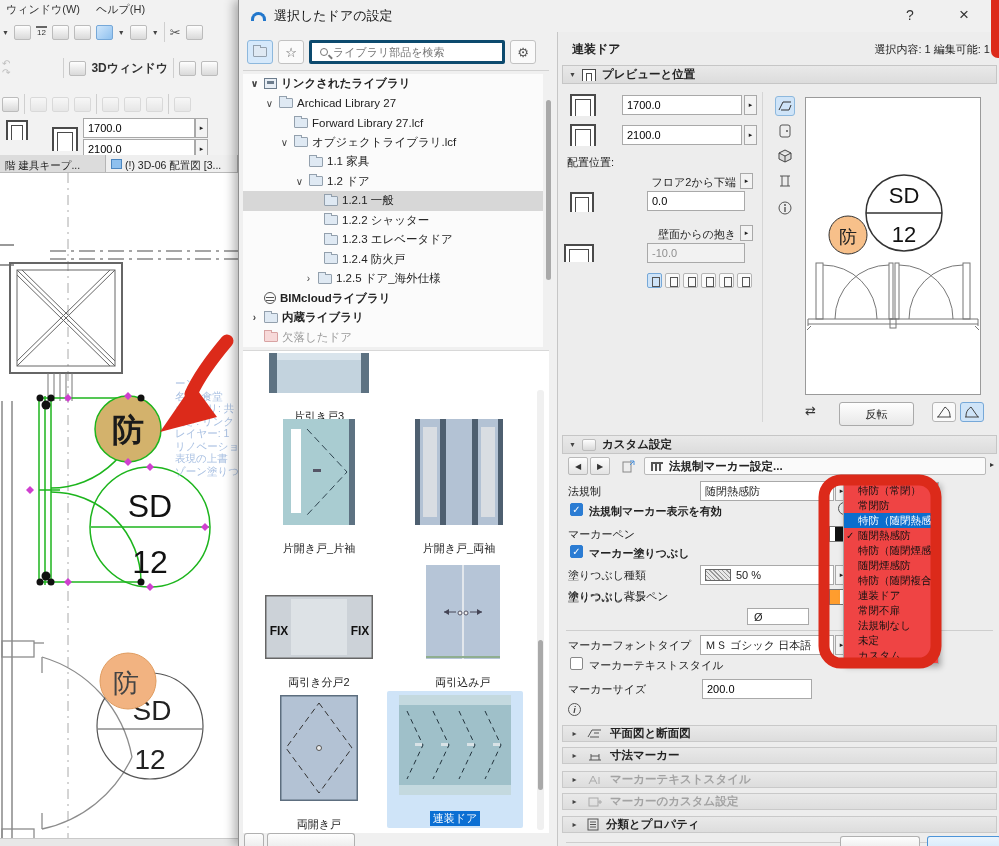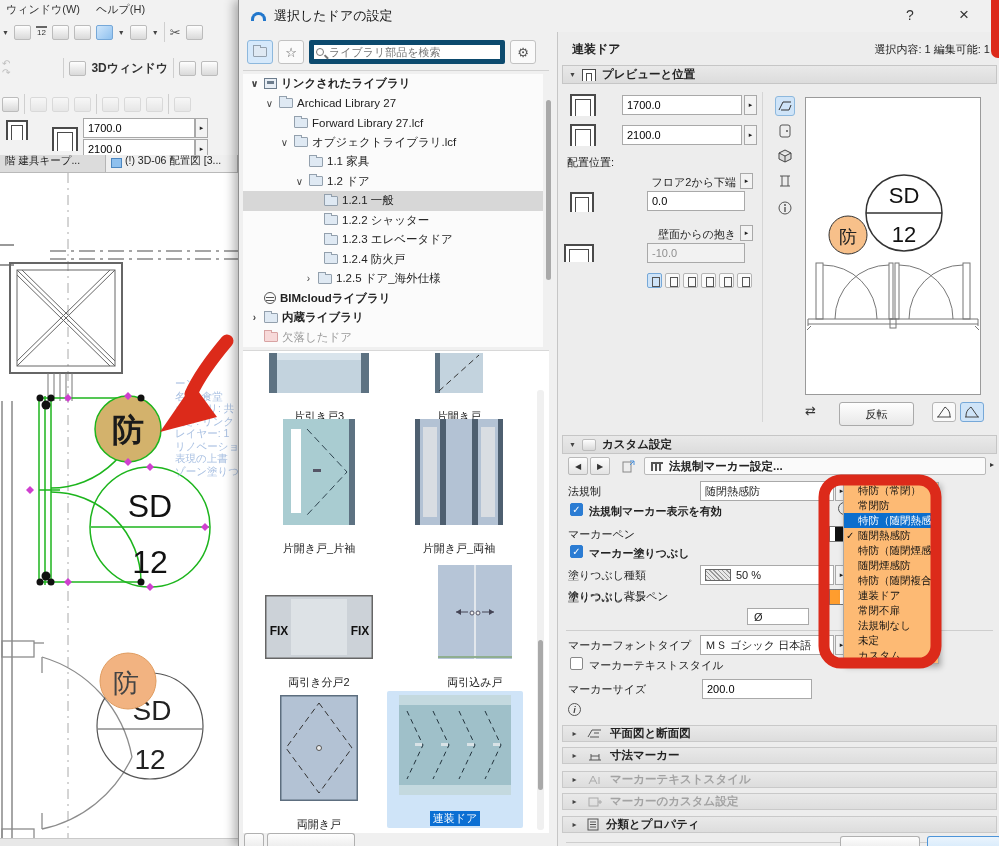--- a/index.html
+++ b/index.html
@@ -15,36 +15,36 @@
 .tbdiv{width:1px;height:20px;background:#cfcfcf}
 .caret{font-size:7px;color:#444}
 .glyph{font-size:13px;color:#555}
 .glyph.dis{color:#c0c0c0}
 .chip12{font-size:8px;border-top:2px solid #666;color:#333;padding:0 1px;line-height:10px}
 .ifield{height:20px;border:1px solid #a9a9a9;background:#fff;font-size:11px;padding:0 4px;font-family:"Liberation Sans",sans-serif}
 .spinbtn{width:13px;height:20px;border:1px solid #a9a9a9;background:#f3f3f3;font-size:7px;color:#222;display:flex;align-items:center;justify-content:center}
 .doorico{display:inline-block;width:22px;height:20px;border:2px solid #4a4a4a;border-bottom:none;background:#fff;position:relative}
 .doorico::after{content:"";position:absolute;left:3px;top:3px;right:3px;bottom:0;border:1px solid #4a4a4a;border-bottom:none}
 .tabbar{position:absolute;left:0;top:155px;width:238px;height:18px;background:#dcdcdc;display:flex;border-bottom:1px solid #b9b9b9}
-.tab{font-size:10.5px;padding:4px 5px;white-space:nowrap;overflow:hidden;border-right:1px solid #b5b5b5;display:flex;align-items:flex-end;gap:3px}
+.tab{font-size:10.5px;padding:4px 5px;white-space:nowrap;overflow:hidden;border-right:1px solid #b5b5b5;display:flex;align-items:flex-start;gap:3px}
 .tab.act{background:#efefef}
 .cubeicon{width:11px;height:10px;background:#8ec0ee;border:1px solid #4d87c0;display:inline-block}
 .canvas{position:absolute;left:0;top:173px;width:238px;height:665px;background:#fff;overflow:hidden}
 .statusstrip{position:absolute;left:0;top:838px;width:238px;height:8px;background:#e8e8e8;border-top:1px solid #c9c9c9}
 .zonetip{position:absolute;left:175px;top:204px;width:70px;font-size:10.5px;line-height:12.5px;color:#a9c0e2;white-space:nowrap;overflow:hidden}
 
 .dialog{position:absolute;left:238px;top:0;width:761px;height:846px;background:#f0f0f0;border-left:1px solid #8f8f8f;box-shadow:-4px 0 10px rgba(0,0,0,.3)}
 .dtitle{position:absolute;left:0;top:0;width:100%;height:32px;display:flex;align-items:center;gap:8px;padding:0 12px;font-size:13px;color:#111}
 .logo{width:15px;height:9px;border:3px solid #2277cc;border-bottom:none;border-radius:8px 8px 0 0}
 .dbtn{position:absolute;top:2px;width:34px;height:26px;display:flex;align-items:center;justify-content:center;font-size:14px;color:#333}
 
 .srow{position:absolute;left:8px;top:40px;display:flex;gap:5px;align-items:center}
 .sqbtn{width:26px;height:24px;border:1px solid #c2c2c2;border-radius:3px;background:#fafafa;display:flex;align-items:center;justify-content:center;font-size:13px;color:#555;position:relative}
 .sqbtn.on{background:#d6e9fb;border-color:#8db8dd}
-.searchbox{width:196px;height:24px;border:5px solid #0c4a6e;background:#fff;border-radius:2px;display:flex;align-items:center;padding:0 2px;gap:5px}
+.searchbox{width:196px;height:24px;border:3px solid #0c4a6e;background:#fff;border-radius:2px;display:flex;align-items:center;padding:0 8px;gap:5px}
 .searchbox input{border:none;outline:none;font-size:11px;width:160px;color:#333;background:transparent}
 .mag{width:8px;height:8px;border:1.5px solid #777;border-radius:50%;position:relative}
 .mag::after{content:"";position:absolute;left:7px;top:7px;width:5px;height:1.5px;background:#777;transform:rotate(45deg)}
 .libdiv{position:absolute;left:4px;top:70px;width:306px;border-top:1px solid #d2d2d2}
 .tree{position:absolute;left:4px;top:74px;width:300px;background:#fbfbfb}
 .trow{height:19.5px;display:flex;align-items:center;gap:4px;font-size:11.5px;white-space:nowrap}
 .trow.sel{background:#d7d7d7}
 .trow.bold{font-weight:bold}
 .trow.dim{color:#9a9a9a}
 .tar{width:11px;text-align:center;font-size:10px;color:#444;flex:none}
@@ -89,21 +89,21 @@
 .pvbox{position:absolute;left:247px;top:65px;width:176px;height:298px;background:#fff;border:1px solid #9a9a9a}
 .abtn{width:15px;height:15px;border:1px solid #b5b5b5;background:#fafafa;border-radius:2px;position:relative}
 .abtn::after{content:"";position:absolute;left:4px;top:3px;width:6px;height:8px;border:1px solid #555}
 .abtn.on{background:#cfe4f8;border-color:#76a8d8}
 .btn{border:1px solid #aaa;background:linear-gradient(180deg,#fefefe,#e8e8e8);border-radius:3px;font-size:11px;display:flex;align-items:center;justify-content:center}
 .swbtn{position:absolute;width:24px;height:20px;border:1px solid #b5b5b5;border-radius:3px;background:#fafafa;display:flex;align-items:center;justify-content:center}
 .swbtn.on{background:#cfe4f8;border-color:#76a8d8}
 .obtn{position:absolute;height:17px;border:1px solid #a9a9a9;background:#fff;font-size:11px;display:flex;align-items:center;padding:0 6px}
 .hr{position:absolute;left:8px;width:427px;border-top:1px solid #cecece}
 
-.menu{position:absolute;left:843px;top:482px;width:96px;background:#fdba74;border:1px solid #a8a8a8;box-shadow:2px 3px 6px rgba(0,0,0,.3);z-index:40;overflow:hidden}
+.menu{position:absolute;left:843px;top:482px;width:96px;background:#ef4444;border:1px solid #a8a8a8;box-shadow:2px 3px 6px rgba(0,0,0,.3);z-index:40;overflow:hidden}
 .mi{height:15px;font-size:10.5px;line-height:15px;padding-left:14px;position:relative;white-space:nowrap;color:#111}
 .mi.hl{background:#0c6ecd;color:#fff}
 .mi .ck{position:absolute;left:2px;top:0;font-size:10px}
 
 .redsvg{position:absolute;left:0;top:0;width:999px;height:846px;pointer-events:none;z-index:60}
 
 .fragbtn{position:absolute;border:1px solid #b0b0b0;border-bottom:none;border-radius:3px 3px 0 0;background:linear-gradient(180deg,#fdfdfd,#eee)}
 .fragbtn.primary{border-color:#4d94d8;background:linear-gradient(180deg,#eaf4fd,#d8ebfb)}
 </style>
 </head>
@@ -387,28 +387,20 @@
     <div class="thumbwrap">
       <div class="cell" style="left:8px;top:2px">
         <svg class="timg" width="100" height="40">
           <rect x="0" y="0" width="100" height="40" fill="#c3d3de"></rect>
           <rect x="0" y="0" width="100" height="7" fill="#d9e4ec"></rect>
           <rect x="0" y="0" width="8" height="40" fill="#5d7282"></rect>
           <rect x="92" y="0" width="8" height="40" fill="#5d7282"></rect>
         </svg>
         <span class="tlbl">片引き戸3</span>
       </div>
-      <div class="cell" style="left:148px;top:2px">
-        <svg class="timg" width="48" height="40">
-          <rect x="0" y="0" width="48" height="40" fill="#c3d3de"></rect>
-          <rect x="0" y="0" width="5" height="40" fill="#5d7282"></rect>
-          <line x1="4" y1="38" x2="44" y2="2" stroke="#333" stroke-dasharray="6,4"></line>
-        </svg>
-        <span class="tlbl">片開き戸</span>
-      </div>
       <div class="cell" style="left:8px;top:68px">
         <svg class="timg" width="72" height="106">
           <rect x="0" y="0" width="72" height="106" fill="#a9ccd1"></rect>
           <rect x="8" y="10" width="10" height="84" fill="#fff"></rect>
           <rect x="66" y="0" width="6" height="106" fill="#5d7282"></rect>
           <polyline points="24,10 64,53 24,96" fill="none" stroke="#2f4450" stroke-dasharray="7,4"></polyline>
           <rect x="30" y="50" width="8" height="3" fill="#556"></rect>
         </svg>
         <span class="tlbl">片開き戸_片袖</span>
       </div>
@@ -426,21 +418,21 @@
       </div>
       <div class="cell" style="left:8px;top:222px">
         <svg class="timg" style="margin-top:22px" width="108" height="64">
           <rect x="0" y="0" width="108" height="64" fill="#ccd2d8" stroke="#666" stroke-width="3"></rect>
           <rect x="26" y="4" width="56" height="56" fill="#dde2e6"></rect>
           <text x="14" y="40" font-size="12" font-weight="bold" text-anchor="middle" fill="#111">FIX</text>
           <text x="95" y="40" font-size="12" font-weight="bold" text-anchor="middle" fill="#111">FIX</text>
         </svg>
         <span class="tlbl">両引き分戸2</span>
       </div>
-      <div class="cell" style="left:164px;top:214px">
+      <div class="cell" style="left:152px;top:214px">
         <svg class="timg" width="74" height="94">
           <rect x="0" y="0" width="74" height="94" fill="#b6c5d7"></rect>
           <rect x="36" y="0" width="2" height="94" fill="#e2e7ec"></rect>
           <line x1="18" y1="47" x2="30" y2="47" stroke="#445"></line>
             <path d="M18,47 l5,-3 v6 z" fill="#445"></path>
           <line x1="44" y1="47" x2="56" y2="47" stroke="#445"></line>
             <path d="M56,47 l-5,-3 v6 z" fill="#445"></path>
           <circle cx="34" cy="48" r="2" fill="#eee" stroke="#556"></circle>
             <circle cx="40" cy="48" r="2" fill="#eee" stroke="#556"></circle>
           <line x1="0" y1="92" x2="74" y2="92" stroke="#8fae8f" stroke-width="2"></line>

